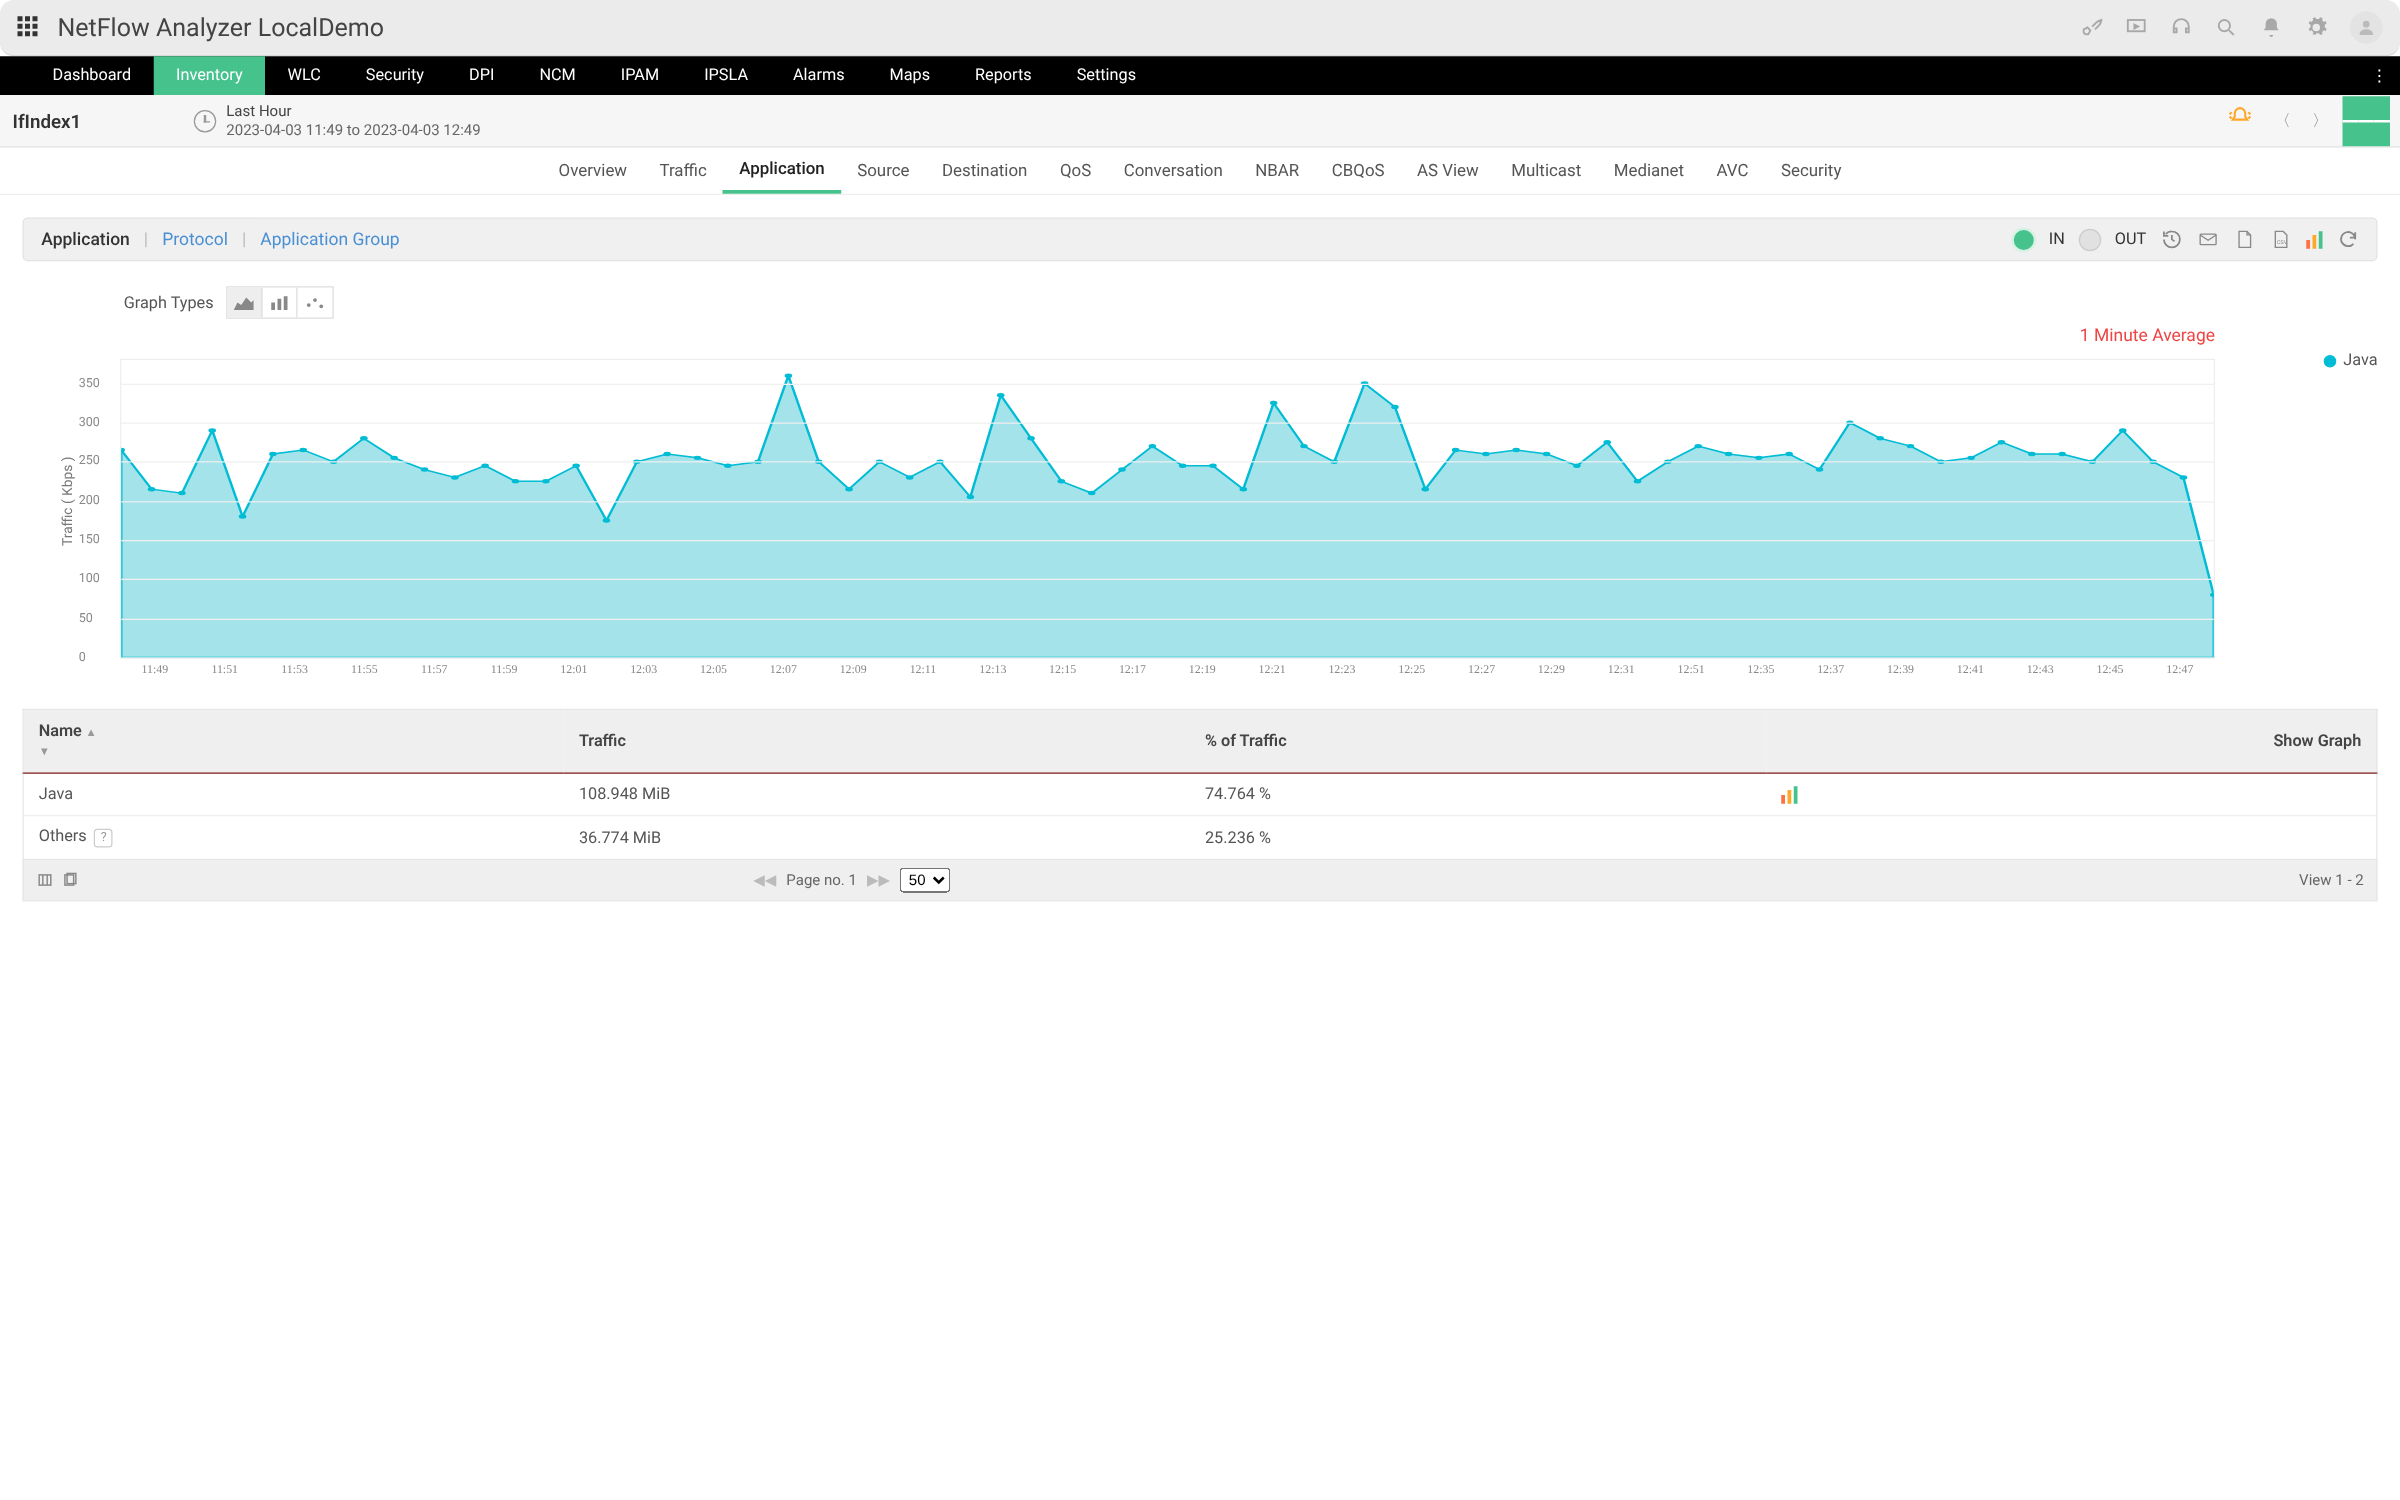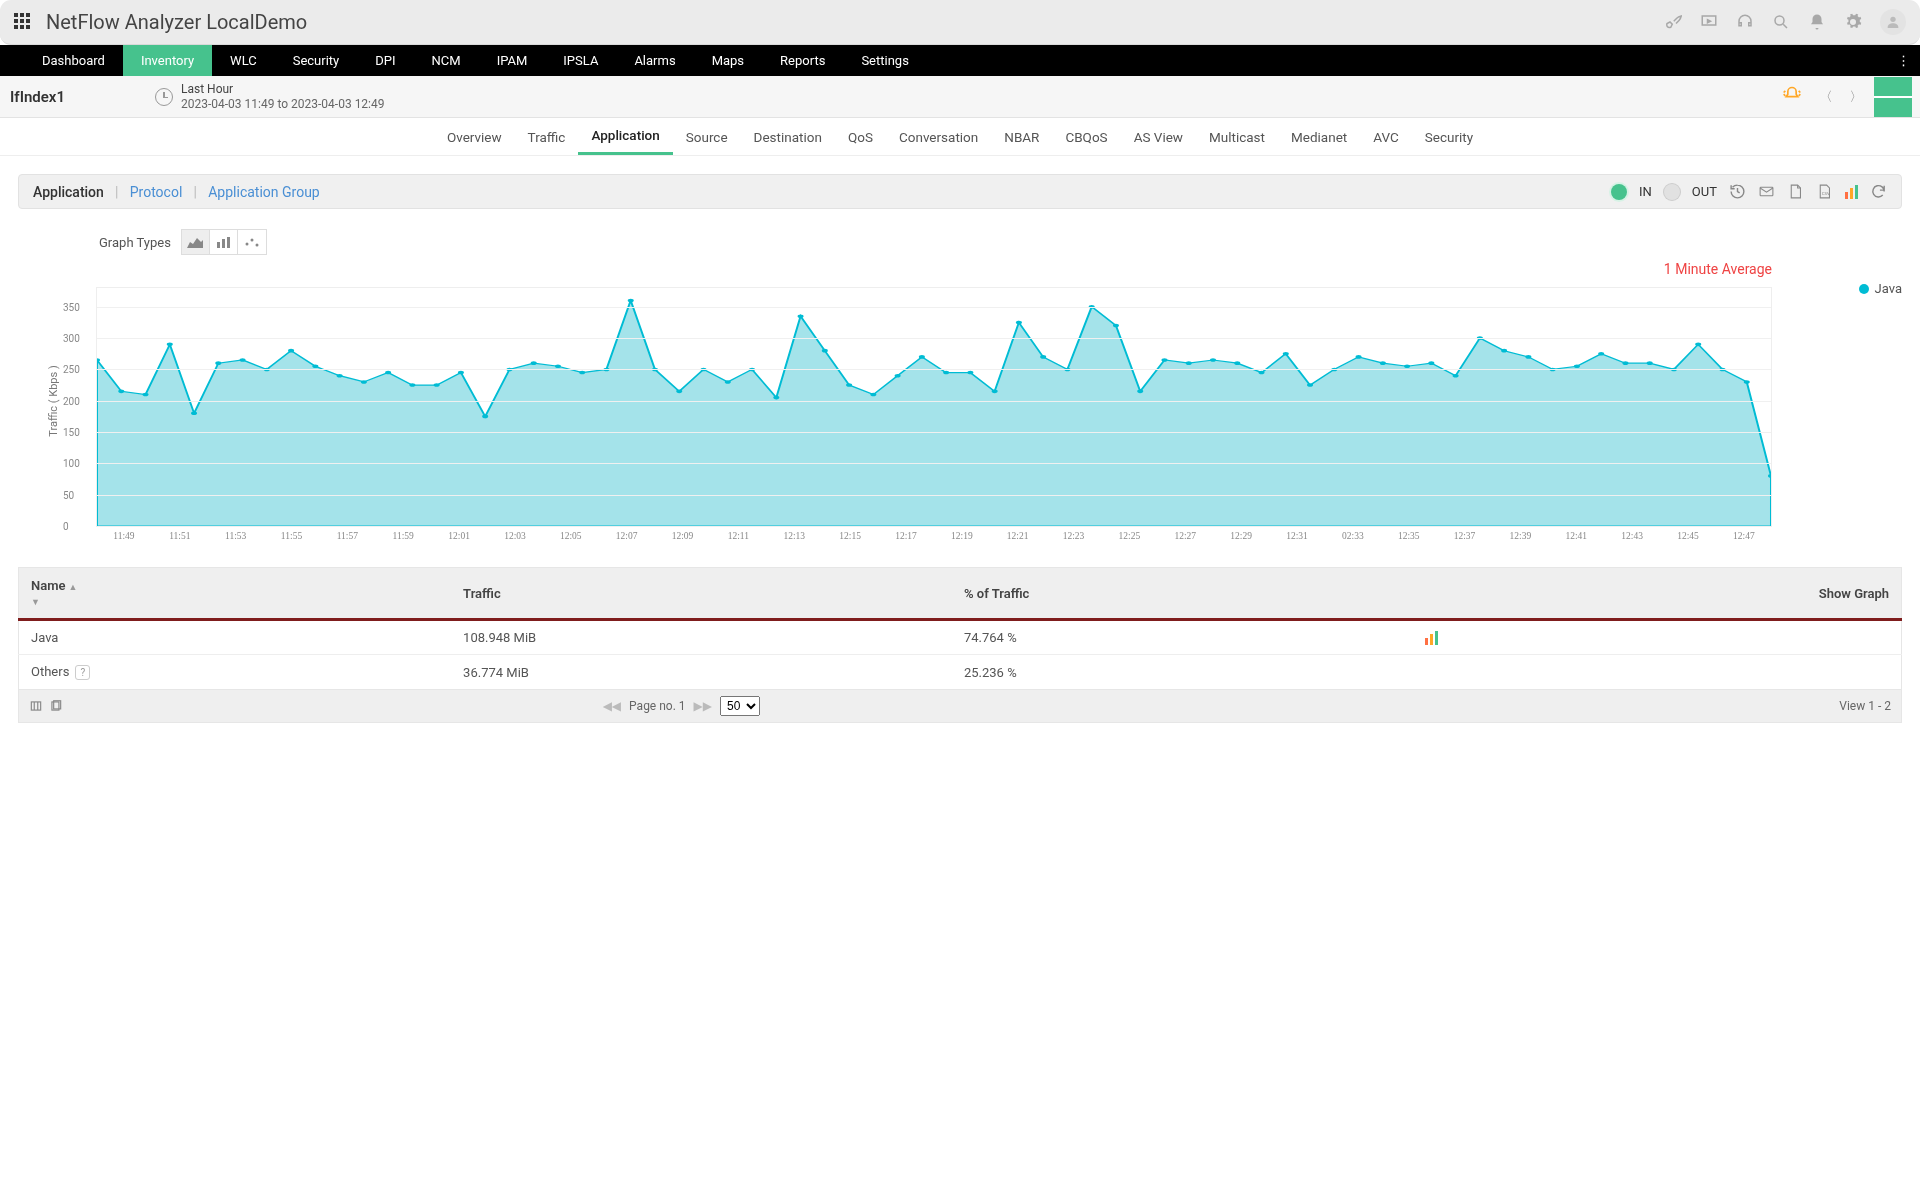--- a/index.html
+++ b/index.html
@@ -65,21 +65,21 @@
 .legend-dot { width: 10px; height: 10px; background: #00bcd4; border-radius: 50%; }
 .y-title { position: absolute; left: 0; top: 50%; transform: translateY(-50%) rotate(-90deg); font-size: 11px; color: #777; white-space: nowrap; }
 .plot { position: relative; height: 240px; margin-left: 40px; border: 1px solid #eee; }
 .grid-line { position: absolute; left: 0; right: 0; border-top: 1px solid #f0f0f0; }
 .y-tick { position: absolute; left: -34px; font-size: 10px; color: #888; transform: translateY(-50%); }
 .x-ticks { display: flex; margin-left: 40px; margin-top: 4px; }
 .x-ticks span { flex: 1; font-size: 9.5px; color: #888; text-align: center; font-family: Liberation Serif, serif; }
 .x-title { text-align: center; font-size: 11px; color: #777; margin-top: 6px; }
 
 .data-table { width: 100%; border-collapse: collapse; margin-top: 26px; border: 1px solid #e6e6e6; }
-.data-table th { background: #efefef; text-align: left; padding: 10px 12px; font-size: 13px; font-weight: 600; color: #444; border-bottom: 3px solid #7f1d1d; }
+.data-table th { background: #efefef; text-align: left; padding: 10px 12px; font-size: 13px; font-weight: 600; color: #444; border-bottom: 1px solid #7f1d1d; }
 .data-table td { padding: 9px 12px; border-top: 1px solid #eee; font-size: 13px; color: #555; }
 .sort-ind { font-size: 9px; color: #999; margin-left: 3px; }
 .help-badge { display: inline-flex; width: 15px; height: 15px; border: 1px solid #ccc; border-radius: 3px; align-items: center; justify-content: center; font-size: 10px; color: #999; margin-left: 6px; }
 .table-footer { background: #efefef; border: 1px solid #e6e6e6; border-top: none; padding: 6px 10px; display: flex; align-items: center; font-size: 12px; color: #666; }
 .table-footer .center { margin: 0 auto; display: flex; align-items: center; gap: 8px; }
 .table-footer select { font-size: 12px; padding: 1px 2px; }
 .table-footer svg { width: 14px; height: 14px; }
 .pager-nav { color: #bbb; cursor: pointer; }
 </style>
 </head>
@@ -349,21 +349,21 @@
         <span>12:13</span>
         <span>12:15</span>
         <span>12:17</span>
         <span>12:19</span>
         <span>12:21</span>
         <span>12:23</span>
         <span>12:25</span>
         <span>12:27</span>
         <span>12:29</span>
         <span>12:31</span>
-        <span>02:33</span>
+        <span>12:51</span>
         <span>12:35</span>
         <span>12:37</span>
         <span>12:39</span>
         <span>12:41</span>
         <span>12:43</span>
         <span>12:45</span>
         <span>12:47</span>
       </div>
   </div>
 

